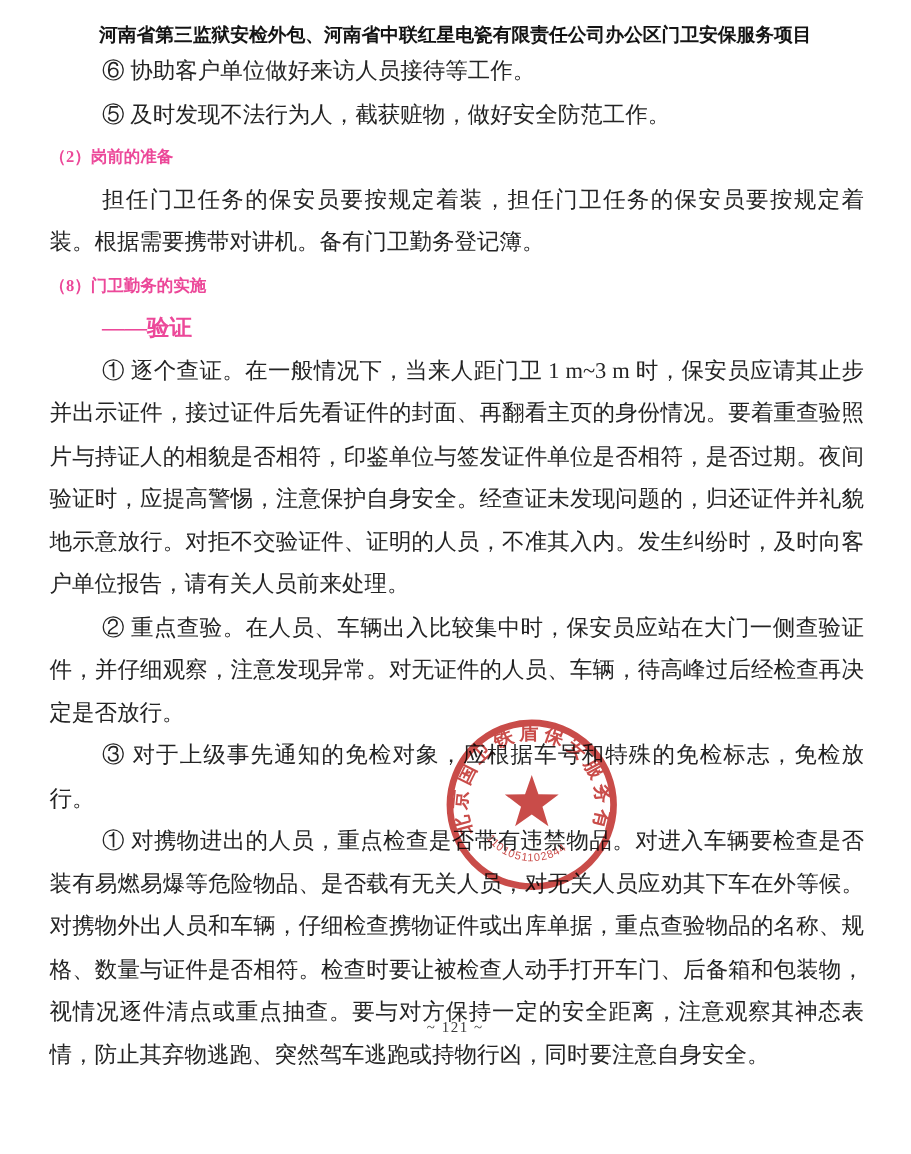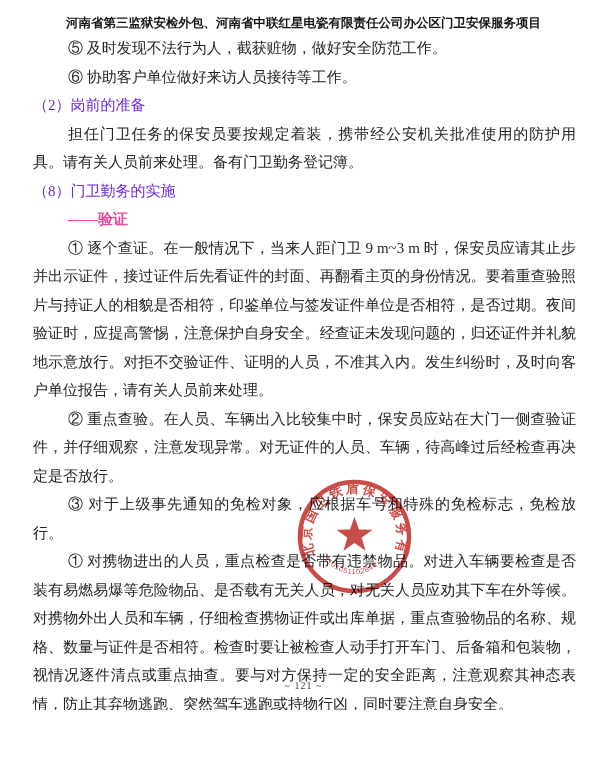--- a/index.html
+++ b/index.html
@@ -28,23 +28,23 @@
     text-align: justify;
   }
   .content p, .content h3 {
     margin: 0;
     padding: 0;
   }
   .item, .para {
     text-indent: 35px;
   }
   .heading {
-    font-weight: normal;
-    font-size: 15px;
-    color: #6d28d9;
+    font-weight: bold;
+    font-size: 11px;
+    color: #ec4899;
   }
   .subheading {
     font-weight: bold;
     text-indent: 35px;
     color: #ec4899;
   }
   .page-number {
     position: absolute;
     bottom: 19px;
     left: 0;
@@ -77,27 +77,27 @@
   }
 </style>
 </head>
 <body>
 
 <div class="page">
 
   <div class="header-title">河南省第三监狱安检外包、河南省中联红星电瓷有限责任公司办公区门卫安保服务项目</div>
 
   <div class="content">
+    <p class="item">⑥ 协助客户单位做好来访人员接待等工作。</p>
     <p class="item">⑤ 及时发现不法行为人，截获赃物，做好安全防范工作。</p>
-    <p class="item">⑥ 协助客户单位做好来访人员接待等工作。</p>
     <h3 class="heading">（2）岗前的准备</h3>
-    <p class="para">担任门卫任务的保安员要按规定着装，携带经公安机关批准使用的防护用具。请有关人员前来处理。备有门卫勤务登记簿。</p>
+    <p class="para">担任门卫任务的保安员要按规定着装，担任门卫任务的保安员要按规定着装。根据需要携带对讲机。备有门卫勤务登记簿。</p>
     <h3 class="heading">（8）门卫勤务的实施</h3>
     <p class="subheading">——验证</p>
-    <p class="item">① 逐个查证。在一般情况下，当来人距门卫 9 m~3 m 时，保安员应请其止步并出示证件，接过证件后先看证件的封面、再翻看主页的身份情况。要着重查验照片与持证人的相貌是否相符，印鉴单位与签发证件单位是否相符，是否过期。夜间验证时，应提高警惕，注意保护自身安全。经查证未发现问题的，归还证件并礼貌地示意放行。对拒不交验证件、证明的人员，不准其入内。发生纠纷时，及时向客户单位报告，请有关人员前来处理。</p>
+    <p class="item">① 逐个查证。在一般情况下，当来人距门卫 1 m~3 m 时，保安员应请其止步并出示证件，接过证件后先看证件的封面、再翻看主页的身份情况。要着重查验照片与持证人的相貌是否相符，印鉴单位与签发证件单位是否相符，是否过期。夜间验证时，应提高警惕，注意保护自身安全。经查证未发现问题的，归还证件并礼貌地示意放行。对拒不交验证件、证明的人员，不准其入内。发生纠纷时，及时向客户单位报告，请有关人员前来处理。</p>
     <p class="item">② 重点查验。在人员、车辆出入比较集中时，保安员应站在大门一侧查验证件，并仔细观察，注意发现异常。对无证件的人员、车辆，待高峰过后经检查再决定是否放行。</p>
     <p class="item">③ 对于上级事先通知的免检对象，应根据车号和特殊的免检标志，免检放行。</p>
     <p class="item">① 对携物进出的人员，重点检查是否带有违禁物品。对进入车辆要检查是否装有易燃易爆等危险物品、是否载有无关人员，对无关人员应劝其下车在外等候。对携物外出人员和车辆，仔细检查携物证件或出库单据，重点查验物品的名称、规格、数量与证件是否相符。检查时要让被检查人动手打开车门、后备箱和包装物，视情况逐件清点或重点抽查。要与对方保持一定的安全距离，注意观察其神态表情，防止其弃物逃跑、突然驾车逃跑或持物行凶，同时要注意自身安全。</p>
   </div>
 
   <svg class="stamp" viewBox="0 0 120 120" xmlns="http://www.w3.org/2000/svg">
     <defs>
       <path id="seal-top-arc" d="M 21.2 80.6 A 44 44 0 1 1 98.8 80.6" fill="none"></path>
       <path id="seal-bottom-arc" d="M 28.9 81.8 A 38 38 0 0 0 91.1 81.8" fill="none"></path>
     </defs>

